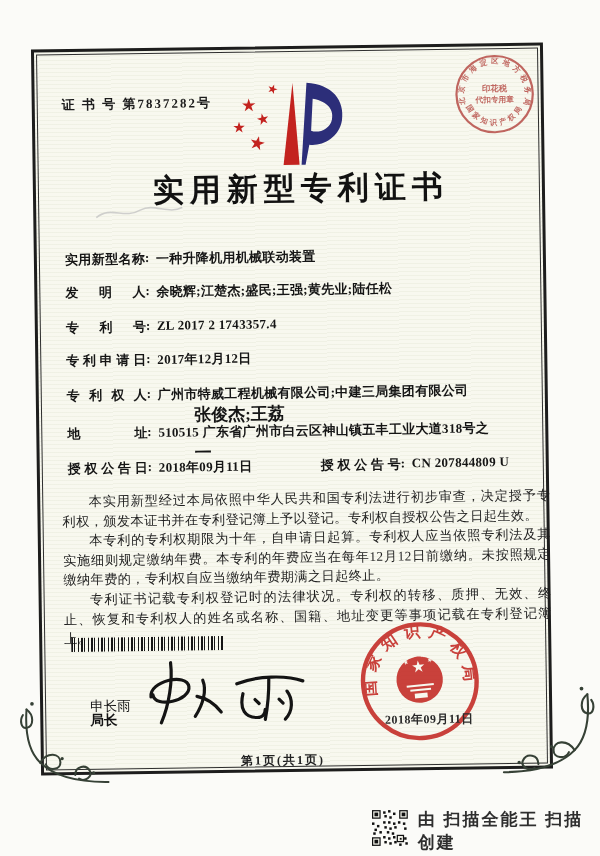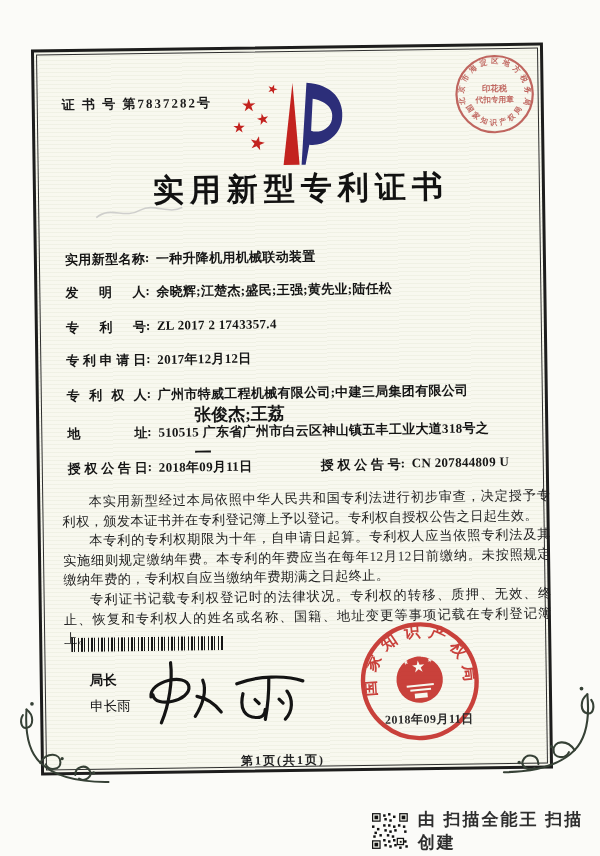--- a/index.html
+++ b/index.html
@@ -44,38 +44,38 @@
     text-align:justify; letter-spacing:0.4px;
   }
   .body-text p{ margin:0; text-indent:2em; }
   .barcode{
     left:29px; top:586px; width:152px; height:14px;
     background:repeating-linear-gradient(90deg,
       #141414 0 2px, transparent 2px 3px,
       #141414 3px 4px, transparent 4px 6.5px,
       #141414 6.5px 8px, transparent 8px 10px);
   }
-  .director-title{ left:47px; top:620px; font-size:13.5px; font-weight:700; color:#141414; }
+  .director-title{ left:47px; top:660px; font-size:13.5px; font-weight:700; color:#141414; }
   .director-name{ left:47px; top:646px; font-size:13.5px; font-weight:400; color:#141414; }
   .signature{ left:94px; top:606px; }
   .seal-main{ left:313px; top:570px; transform:rotate(-5deg); }
   .seal-date{
     left:318px; top:664px; width:136px; text-align:center;
     font-size:12px; font-weight:700; color:#2a2a2a; letter-spacing:0.5px;
   }
   .seal-tax{ left:416px; top:4px; }
   .fl-left{ left:-24px; top:638px; }
   .fl-right{ left:456px; top:634px; }
   .page-footer{
     left:0; top:703px; width:100%; text-align:center; text-indent:-28px;
     font-size:12px; letter-spacing:2px; color:#222; font-weight:600;
   }
   
   .wm{
-    position:absolute; left:372px; top:808px; display:flex; align-items:center; gap:10px;
+    position:absolute; left:372px; top:808px; display:flex; gap:10px;
     font-family:"Liberation Sans","DejaVu Sans",sans-serif;
   }
   .wm-text{ font-size:17px; font-weight:600; color:#2e2e2e; letter-spacing:2px; }
   .defs-svg{ position:absolute; width:0; height:0; }
 </style>
 </head>
 <body>
 
 <div class="canvas">
 

